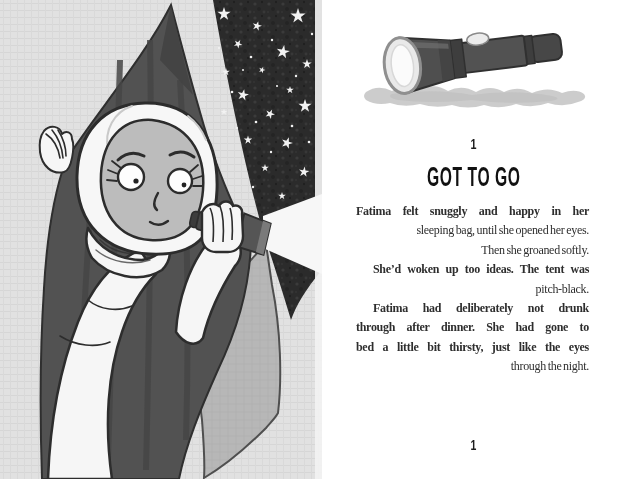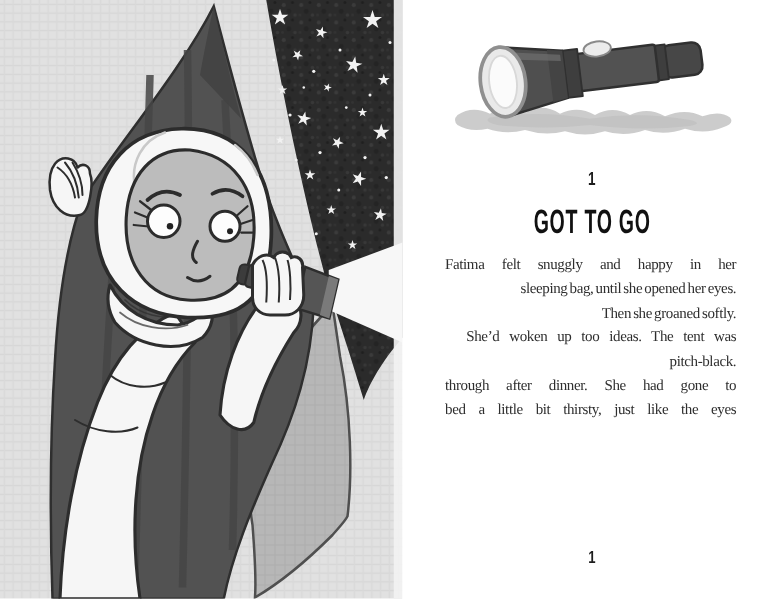--- a/index.html
+++ b/index.html
@@ -12,21 +12,21 @@
   .chnum{position:absolute;top:135px;left:0;width:100%;text-align:center;
          font-family:"Liberation Sans", sans-serif;font-weight:700;font-size:15px;color:#1d1d1d;
          transform:scaleX(.72);}
   .title{position:absolute;top:162px;left:0;width:100%;text-align:center;}
   .title span{display:inline-block;font-family:"Liberation Sans", sans-serif;font-weight:700;
          font-size:27px;letter-spacing:1px;color:#111;white-space:nowrap;
          transform:scaleX(.58);transform-origin:center;}
   .bodytext{position:absolute;top:202px;left:34px;right:36px;font-size:12px;line-height:19.4px;
          color:#2e2e2e;letter-spacing:-0.3px;word-spacing:-1px;}
   .line{min-height:19.4px;text-align:right;}
-  .j{text-align:justify;text-align-last:justify;-moz-text-align-last:justify;}
+  .j{text-align:justify;text-align-last:justify;font-weight:bold;-moz-text-align-last:justify;}
   .ind{text-indent:17px;}
   .pgnum{position:absolute;top:437px;left:0;width:100%;text-align:center;
          font-family:"Liberation Sans", sans-serif;font-weight:700;font-size:14px;color:#1d1d1d;
          transform:scaleX(.75);}
 </style>
 </head>
 <body>
 
 <div class="spread">
 
@@ -192,19 +192,21 @@
     <div class="title">
       <span>GOT TO GO</span>
     </div>
 
     <div class="bodytext">
       <div class="line j">Fatima felt snuggly and happy in her</div>
       <div class="line">sleeping bag, until she opened her eyes.</div>
       <div class="line ind">Then she groaned softly.</div>
       <div class="line ind j">She’d woken up too ideas. The tent was</div>
       <div class="line">pitch-black.</div>
+      <div class="line ind j">Fatima had deliberately not drunk</div>
       <div class="line j">through after dinner. She had gone to</div>
       <div class="line j">bed a little bit thirsty, just like the eyes</div>
+      <div class="line">through the night.</div>
     </div>
 
     <div class="pgnum">1</div>
   </div>
 </div>
 
 </body></html>

